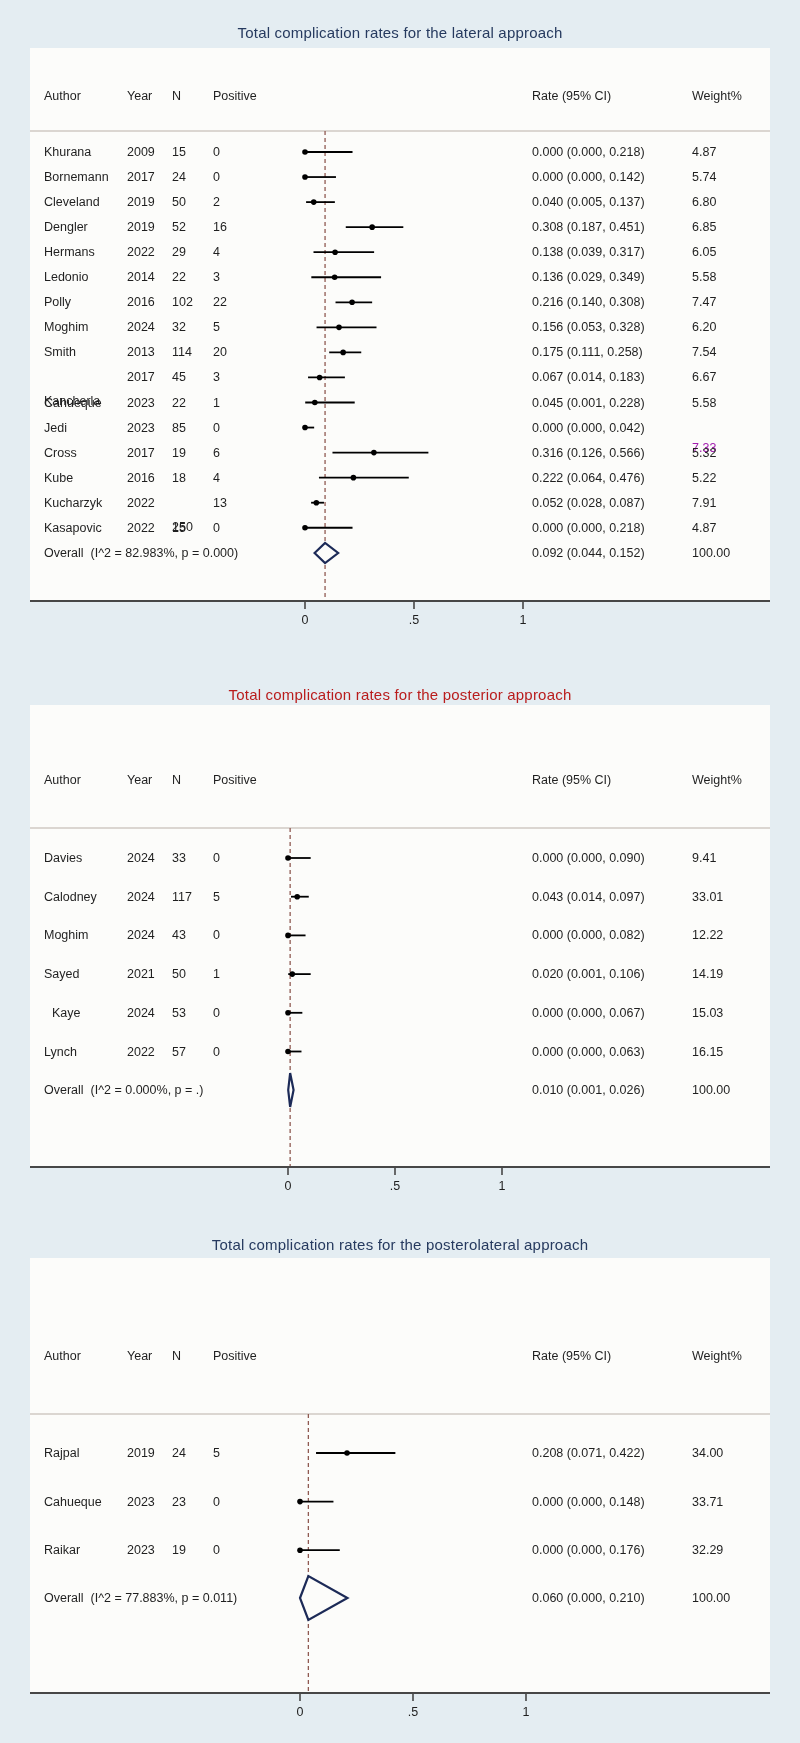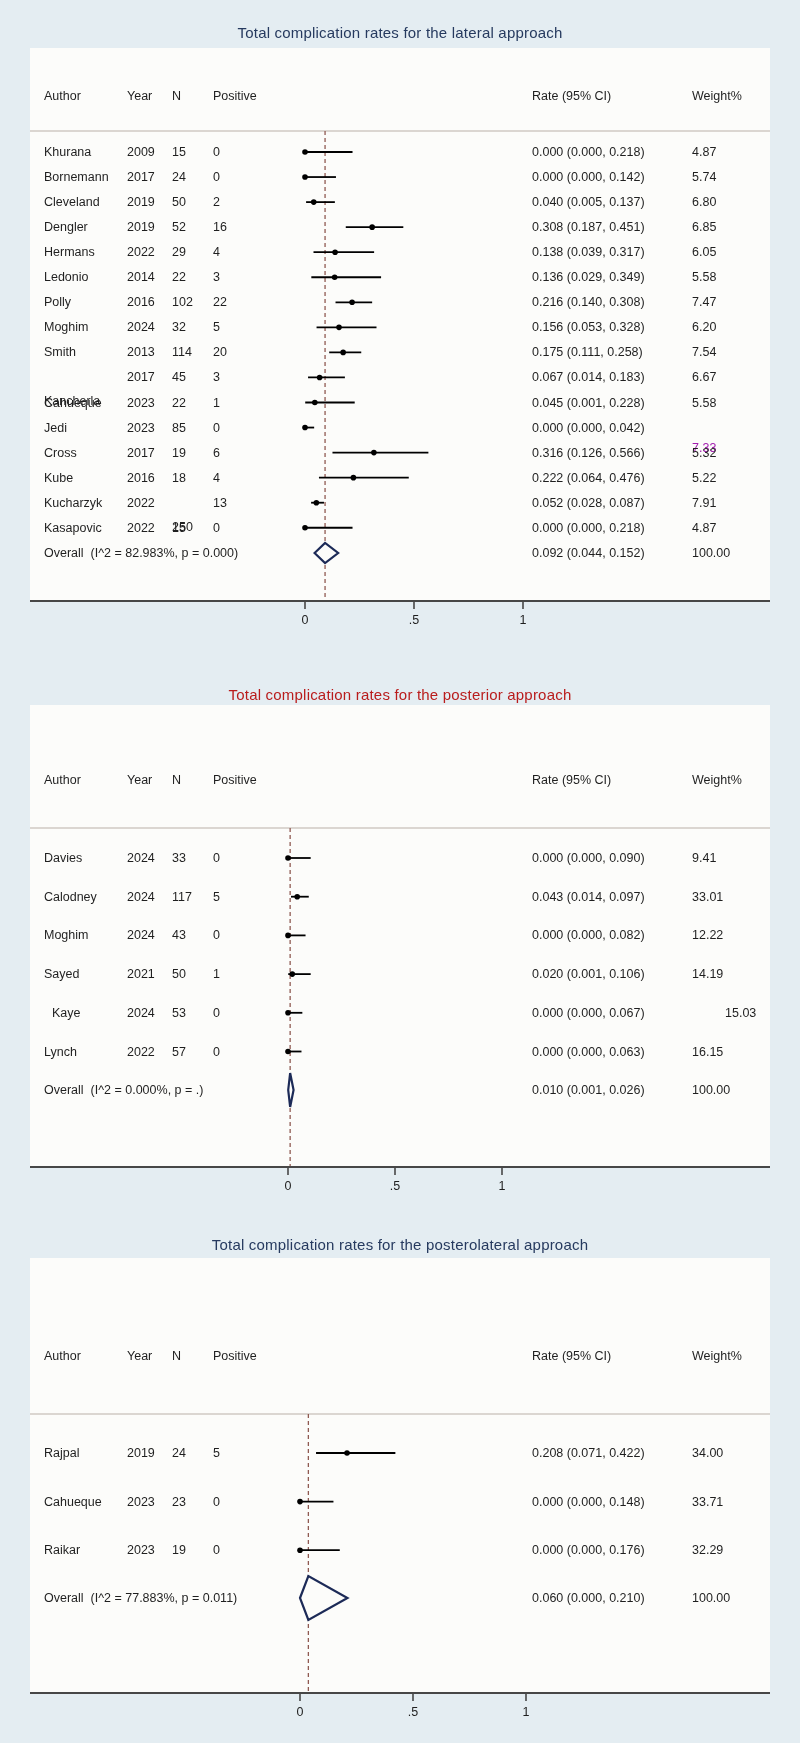--- a/index.html
+++ b/index.html
@@ -219,21 +219,21 @@
         <div class="cell" style="left: 97px; top: 261.1px; color: rgb(31, 31, 31);">2021</div>
         <div class="cell" style="left: 142px; top: 261.1px; color: rgb(31, 31, 31);">50</div>
         <div class="cell" style="left: 183px; top: 261.1px; color: rgb(31, 31, 31);">1</div>
         <div class="cell" style="left: 502px; top: 261.1px; color: rgb(31, 31, 31);">0.020 (0.001, 0.106)</div>
         <div class="cell" style="left: 662px; top: 261.1px; color: rgb(31, 31, 31);">14.19</div>
         <div class="cell" style="left: 14px; top: 299.8px; color: rgb(31, 31, 31); margin-left: 8px;">Kaye</div>
         <div class="cell" style="left: 97px; top: 299.8px; color: rgb(31, 31, 31);">2024</div>
         <div class="cell" style="left: 142px; top: 299.8px; color: rgb(31, 31, 31);">53</div>
         <div class="cell" style="left: 183px; top: 299.8px; color: rgb(31, 31, 31);">0</div>
         <div class="cell" style="left: 502px; top: 299.8px; color: rgb(31, 31, 31);">0.000 (0.000, 0.067)</div>
-        <div class="cell" style="left: 662px; top: 299.8px; color: rgb(31, 31, 31); margin-left: 33px;">15.03</div>
+        <div class="cell" style="left: 662px; top: 299.8px; color: rgb(31, 31, 31);">15.03</div>
         <div class="cell" style="left: 14px; top: 338.5px; color: rgb(31, 31, 31);">Lynch</div>
         <div class="cell" style="left: 97px; top: 338.5px; color: rgb(31, 31, 31);">2022</div>
         <div class="cell" style="left: 142px; top: 338.5px; color: rgb(31, 31, 31);">57</div>
         <div class="cell" style="left: 183px; top: 338.5px; color: rgb(31, 31, 31);">0</div>
         <div class="cell" style="left: 502px; top: 338.5px; color: rgb(31, 31, 31);">0.000 (0.000, 0.063)</div>
         <div class="cell" style="left: 662px; top: 338.5px; color: rgb(31, 31, 31);">16.15</div>
         <div class="cell" style="left: 14px; top: 377px; color: rgb(31, 31, 31);">Overall  (I^2 = 0.000%, p = .)</div>
         <div class="cell" style="left: 502px; top: 377px; color: rgb(31, 31, 31);">0.010 (0.001, 0.026)</div>
         <div class="cell" style="left: 662px; top: 377px; color: rgb(31, 31, 31);">100.00</div>
       </div>

